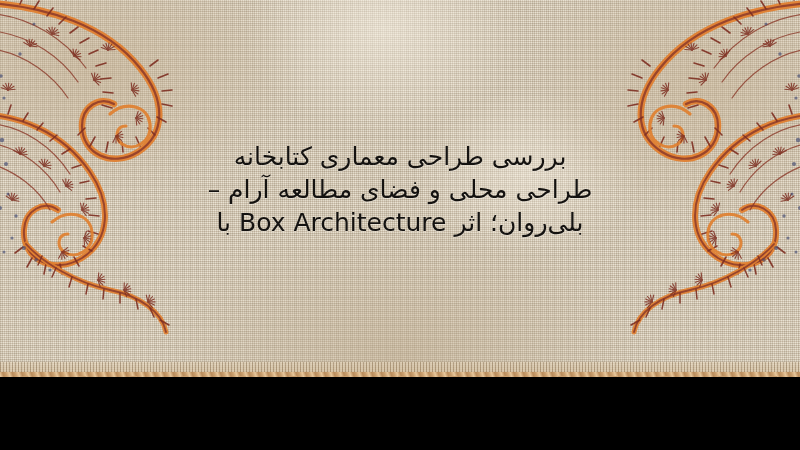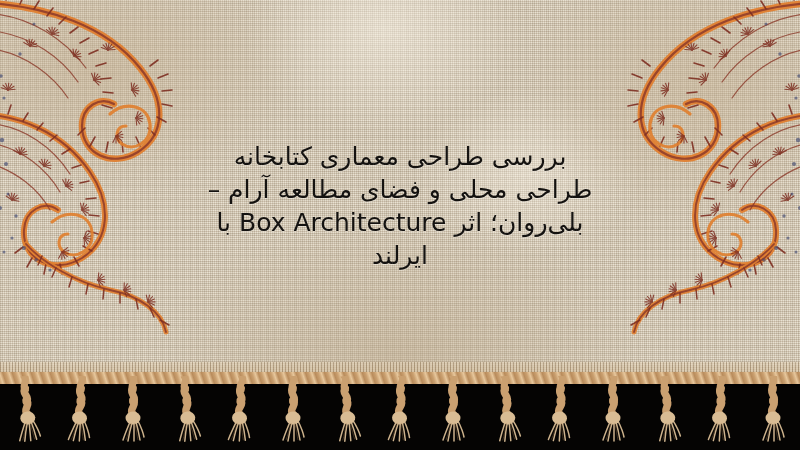--- a/index.html
+++ b/index.html
@@ -8,21 +8,21 @@
     padding: 0;
     background: #000;
   }
   body {
     font-family: "DejaVu Sans", "Liberation Sans", sans-serif;
   }
 
   .slide {
     position: relative;
     width: 800px;
-    height: 450px;
+    height: 377px;
     overflow: hidden;
     background: #000000;
   }
 
   
   .fabric {
     position: absolute;
     left: 0; top: 0;
     width: 800px;
     height: 376px;
@@ -431,21 +431,20 @@
           <circle cx="44" cy="30" r="1.5"></circle>
         <circle cx="2" cy="48" r="1.9"></circle>
       </g>
     </svg>
   </div>
 
   <div class="title-block">
     <span class="line">بررسی طراحی معماری کتابخانه</span>
     <span class="line">طراحی محلی و فضای مطالعه آرام –</span>
     <span class="line">بلی‌روان؛ اثر Box Architecture با</span>
-    <span class="line">ایرلند</span>
   </div>
 
   <div class="fringe-band">
     <div class="cord"></div>
     <div id="tassels">
         <div class="tassel" style="left: 13.6667px; transform: rotate(-5deg);">
           <svg viewBox="0 0 26 66" xmlns="http://www.w3.org/2000/svg">
             <g stroke="#caa070" stroke-linecap="round" fill="none">
               <path d="M13 0 C 17 5 9 9 13 14" stroke-width="7"></path>
               <path d="M13 12 C 8 17 18 21 13 26" stroke-width="7.5"></path>

